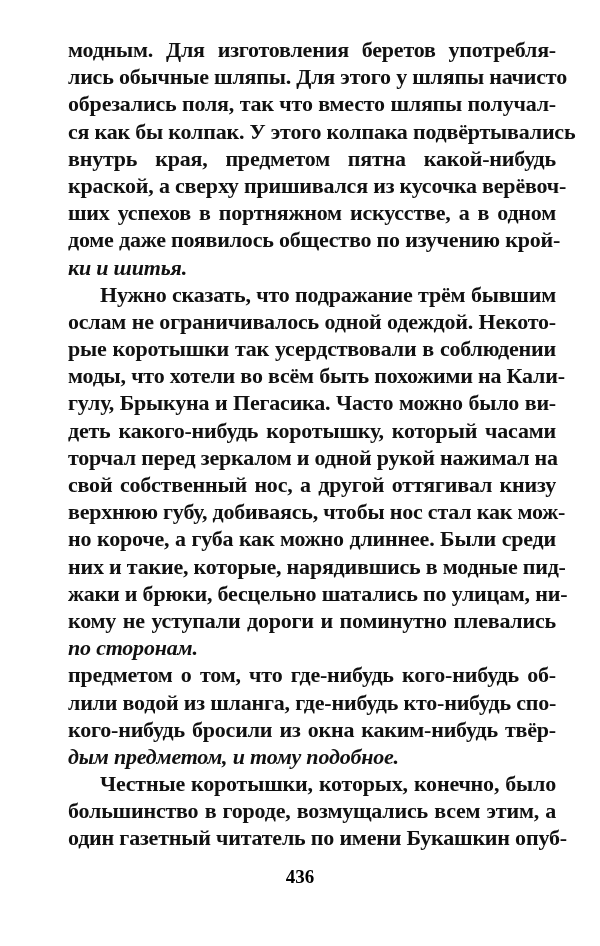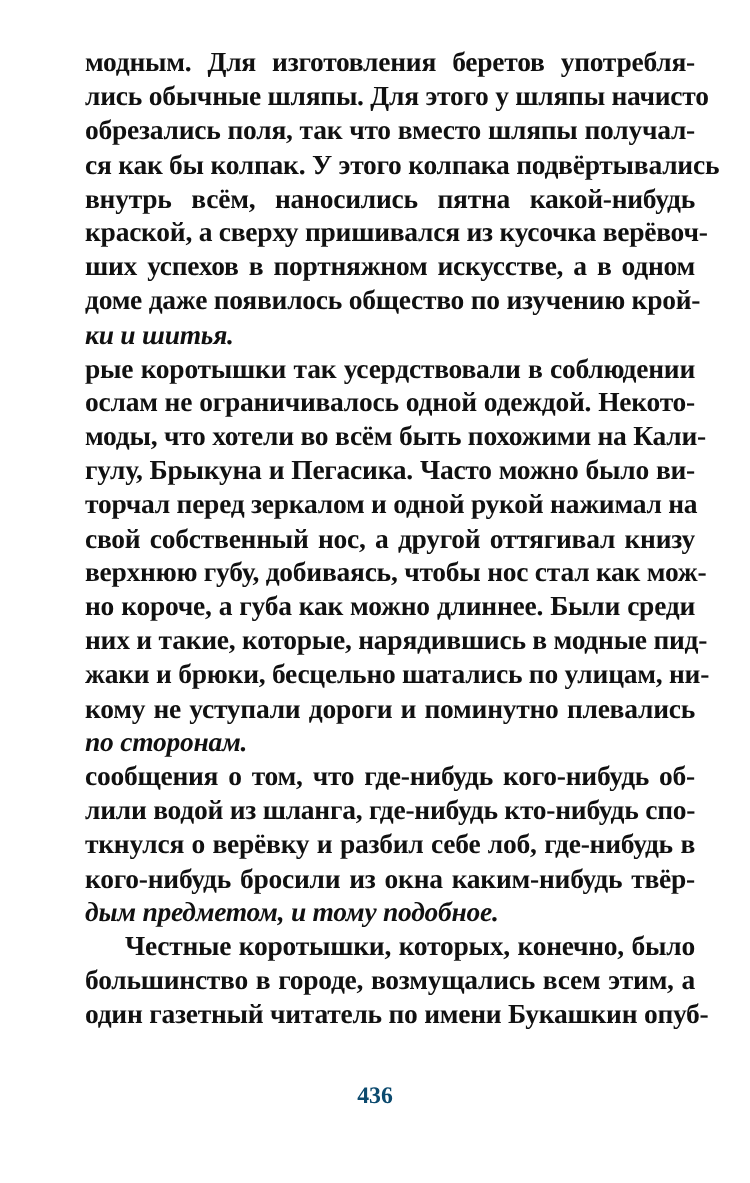--- a/index.html
+++ b/index.html
@@ -28,59 +28,60 @@
   .line.indent { padding-left: 32px; }
   .page-number {
     position: absolute;
     top: 866px;
     left: 0;
     width: 600px;
     text-align: center;
     font-family: "Liberation Serif", "DejaVu Serif", serif;
     font-weight: bold;
     font-size: 19px;
-    color: #0c4a6e;
+    color: #000000;
   }
 </style>
 </head>
 <body>
 
 <div class="page">
 
   <div>
     <span class="line">модным. Для изготовления беретов употребля-</span>
     <span class="line">лись обычные шляпы. Для этого у шляпы начисто</span>
     <span class="line">обрезались поля, так что вместо шляпы получал-</span>
     <span class="line">ся как бы колпак. У этого колпака подвёртывались</span>
-    <span class="line">внутрь всём, наносились пятна какой-нибудь</span>
+    <span class="line">внутрь края, предметом пятна какой-нибудь</span>
     <span class="line">краской, а сверху пришивался из кусочка верёвоч-</span>
     <span class="line">ших успехов в портняжном искусстве, а в одном</span>
     <span class="line">доме даже появилось общество по изучению крой-</span>
     <span class="line last">ки и шитья.</span>
   </div>
 
   <div>
+    <span class="line indent">Нужно сказать, что подражание трём бывшим</span>
+    <span class="line">ослам не ограничивалось одной одеждой. Некото-</span>
     <span class="line">рые коротышки так усердствовали в соблюдении</span>
-    <span class="line">ослам не ограничивалось одной одеждой. Некото-</span>
     <span class="line">моды, что хотели во всём быть похожими на Кали-</span>
     <span class="line">гулу, Брыкуна и Пегасика. Часто можно было ви-</span>
+    <span class="line">деть какого-нибудь коротышку, который часами</span>
     <span class="line">торчал перед зеркалом и одной рукой нажимал на</span>
     <span class="line">свой собственный нос, а другой оттягивал книзу</span>
     <span class="line">верхнюю губу, добиваясь, чтобы нос стал как мож-</span>
     <span class="line">но короче, а губа как можно длиннее. Были среди</span>
     <span class="line">них и такие, которые, нарядившись в модные пид-</span>
     <span class="line">жаки и брюки, бесцельно шатались по улицам, ни-</span>
     <span class="line">кому не уступали дороги и поминутно плевались</span>
     <span class="line last">по сторонам.</span>
   </div>
 
   <div>
-    <span class="line">сообщения о том, что где-нибудь кого-нибудь об-</span>
+    <span class="line">предметом о том, что где-нибудь кого-нибудь об-</span>
     <span class="line">лили водой из шланга, где-нибудь кто-нибудь спо-</span>
-    <span class="line">ткнулся о верёвку и разбил себе лоб, где-нибудь в</span>
     <span class="line">кого-нибудь бросили из окна каким-нибудь твёр-</span>
     <span class="line last">дым предметом, и тому подобное.</span>
   </div>
 
   <div>
     <span class="line indent">Честные коротышки, которых, конечно, было</span>
     <span class="line">большинство в городе, возмущались всем этим, а</span>
     <span class="line">один газетный читатель по имени Букашкин опуб-</span>
 
   </div>

